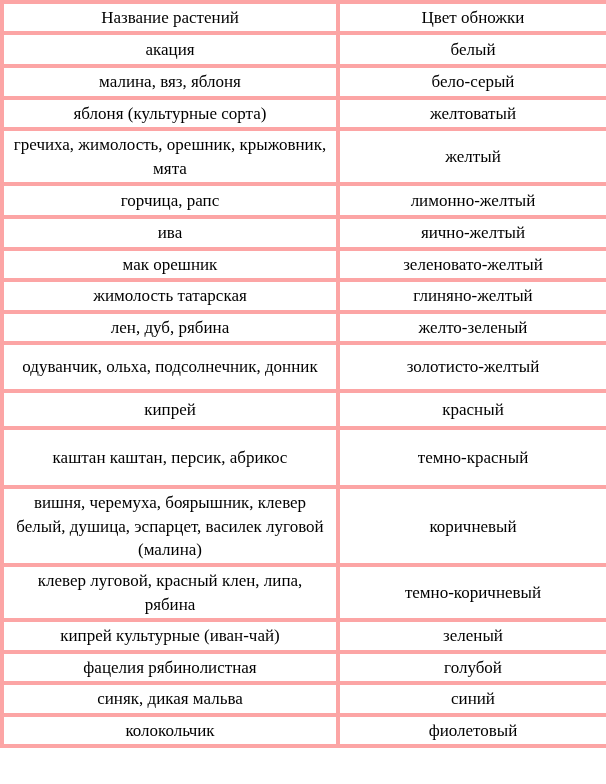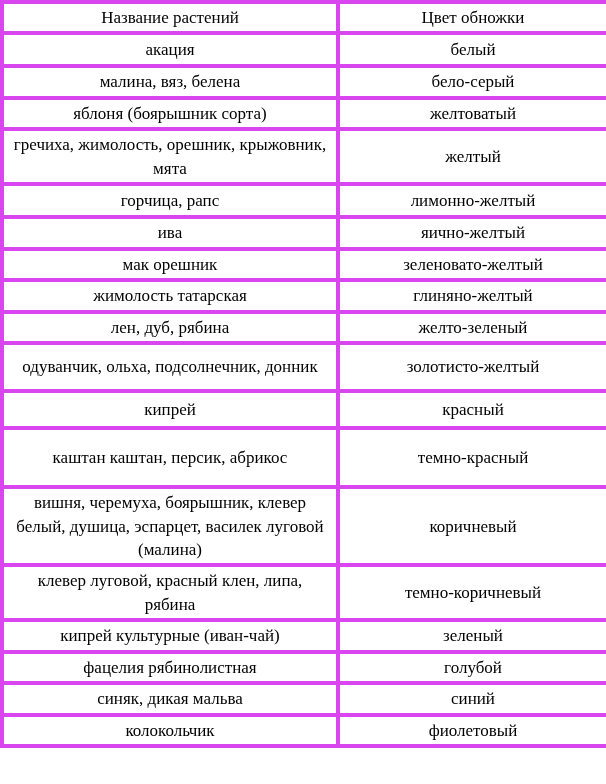--- a/index.html
+++ b/index.html
@@ -11,21 +11,21 @@
     font-family: "Liberation Serif", "DejaVu Serif", serif;
     color: #000000;
   }
   table.pollen-table {
     width: 606px;
     border-collapse: collapse;
     table-layout: fixed;
     background: #ffffff;
   }
   table.pollen-table td, table.pollen-table th {
-    border: 4px solid #d946ef;
+    border: 4px solid #fca5a5;
     text-align: center;
     vertical-align: middle;
     font-size: 17px;
     font-weight: normal;
     line-height: 1.38;
     padding: 2px 8px;
     overflow: hidden;
   }
   col.col-plants { width: 336px; }
   col.col-color  { width: 270px; }
@@ -41,25 +41,25 @@
   <tbody>
     <tr style="height:31px;">
       <th>Название растений</th>
       <th>Цвет обножки</th>
     </tr>
     <tr style="height:33px;">
       <td>акация</td>
       <td>белый</td>
     </tr>
     <tr style="height:31px;">
-      <td>малина, вяз, белена</td>
+      <td>малина, вяз, яблоня</td>
       <td>бело-серый</td>
     </tr>
     <tr style="height:31px;">
-      <td>яблоня (боярышник сорта)</td>
+      <td>яблоня (культурные сорта)</td>
       <td>желтоватый</td>
     </tr>
     <tr style="height:47px;">
       <td>гречиха, жимолость, орешник, крыжовник, мята</td>
       <td>желтый</td>
     </tr>
     <tr style="height:33px;">
       <td>горчица, рапс</td>
       <td>лимонно-желтый</td>
     </tr>

